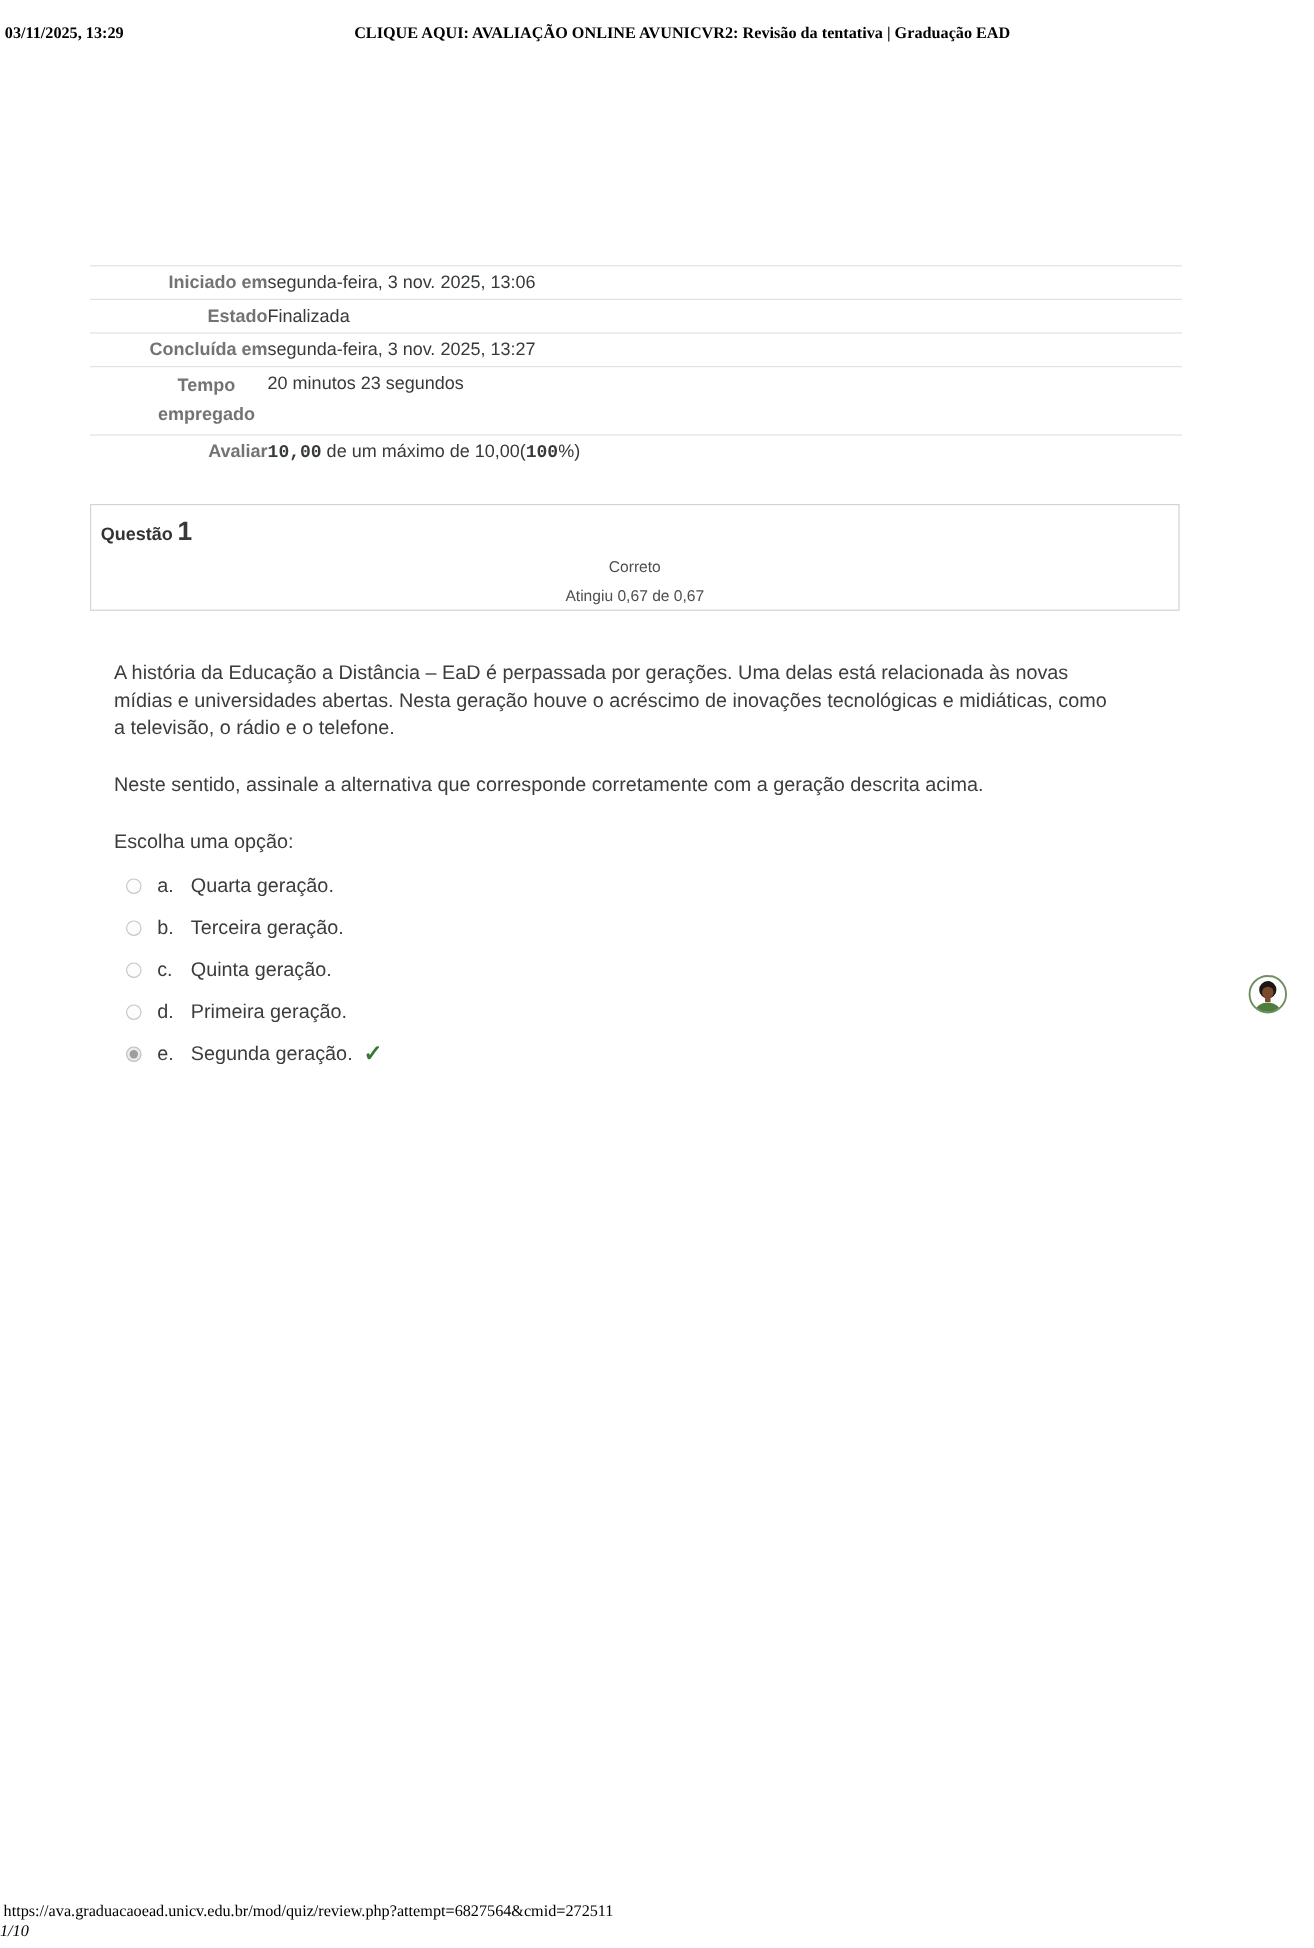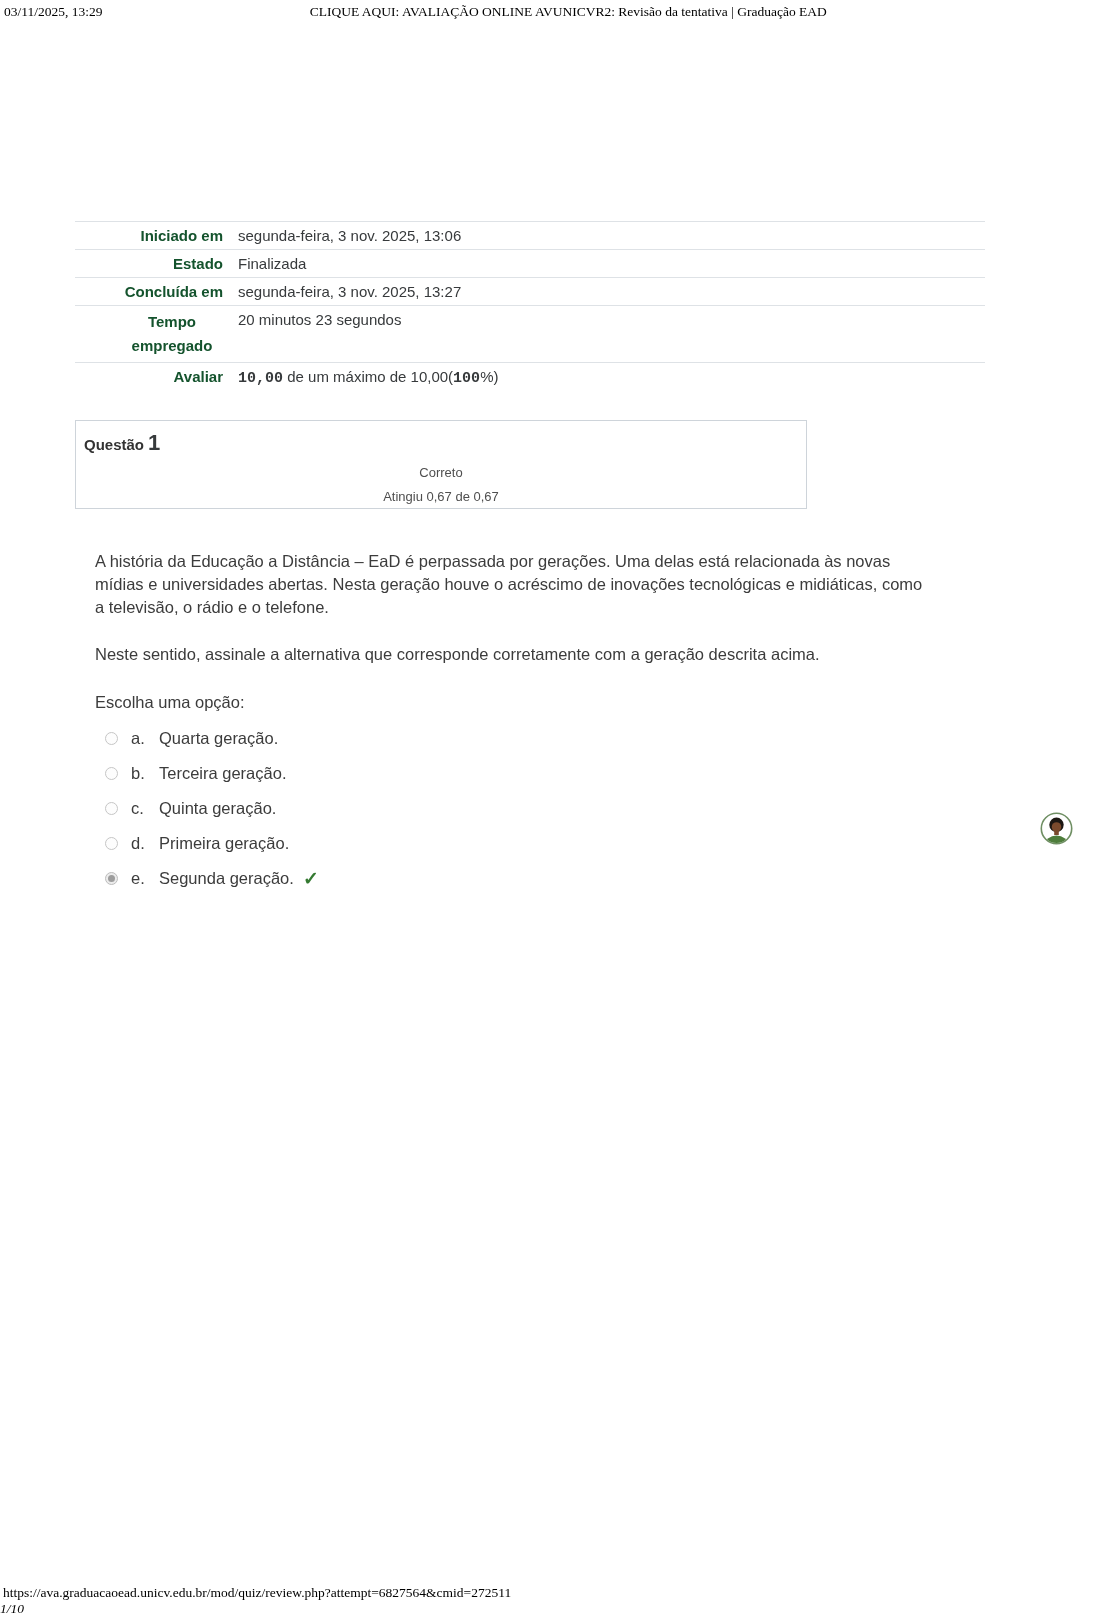--- a/index.html
+++ b/index.html
@@ -1,40 +1,40 @@
 <!DOCTYPE html>
 <html><head>
 <meta charset="utf-8">
 <style>
   html,body{margin:0;padding:0;background:#fff;}
   .page{position:relative;width:1095px;height:1623px;background:#fff;overflow:hidden;
         font-family:"Liberation Sans", sans-serif;color:#373a3c;}
 
   
-  .print-header{position:absolute;top:4px;left:0;right:0;display:flex;
+  .print-header{position:absolute;top:20px;left:0;right:0;display:flex;
 
 
-                font-family:"Liberation Serif", serif;font-size:13.5px;color:#000;}
+                font-family:"Liberation Serif", serif;font-size:13.5px;color:#000;font-weight:bold;}
   .ph-date{margin-left:4px;white-space:nowrap;}
   .ph-title{flex:1;text-align:center;padding-right:61px;}
   .print-footer{position:absolute;bottom:6px;left:0;right:0;display:flex;
                 font-family:"Liberation Serif", serif;font-size:13.5px;color:#000;flex-direction:column;}
   .pf-url{margin-left:3px;flex:1;white-space:nowrap;}
   .pf-page{margin-right:10px;font-style:italic;}
 
   
   .summary{position:absolute;top:221px;left:75px;width:910px;font-size:15px;line-height:19px;}
   .srow{display:flex;border-top:1px solid #dee2e6;padding:4px 0;}
-  .srow .lbl{width:148px;text-align:right;font-weight:bold;flex:none;color:#14532d;}
-  .srow .val{margin-left:15px;}
+  .srow .lbl{width:148px;text-align:right;font-weight:bold;flex:none;color:#737373;}
+  .srow .val{}
   .srow.tempo .lbl{padding-left:46px;box-sizing:border-box;line-height:24px;text-align:center;}
   .b{font-weight:bold;font-family:Liberation Mono, monospace;}
 
   
-  .qbox{position:absolute;top:420px;left:75px;width:732px;height:89px;box-sizing:border-box;
+  .qbox{position:absolute;top:420px;left:75px;width:908px;height:89px;box-sizing:border-box;
         border:1px solid #ced4da;background:#fff;padding:9px 8px;}
   .qn{font-weight:bold;font-size:15px;color:#333;}
   .qnum{font-size:22px;font-weight:600;margin-left:4px;}
   .qmeta{font-size:13px;color:#4f4f4f;margin-top:9px;text-align:center;}
 
   
   .content{position:absolute;left:95px;top:550px;width:834px;
            font-size:16.5px;line-height:23px;color:#3c3c3c;}
   .content p{margin:0;}
   .p2{margin-top:24px !important;}

